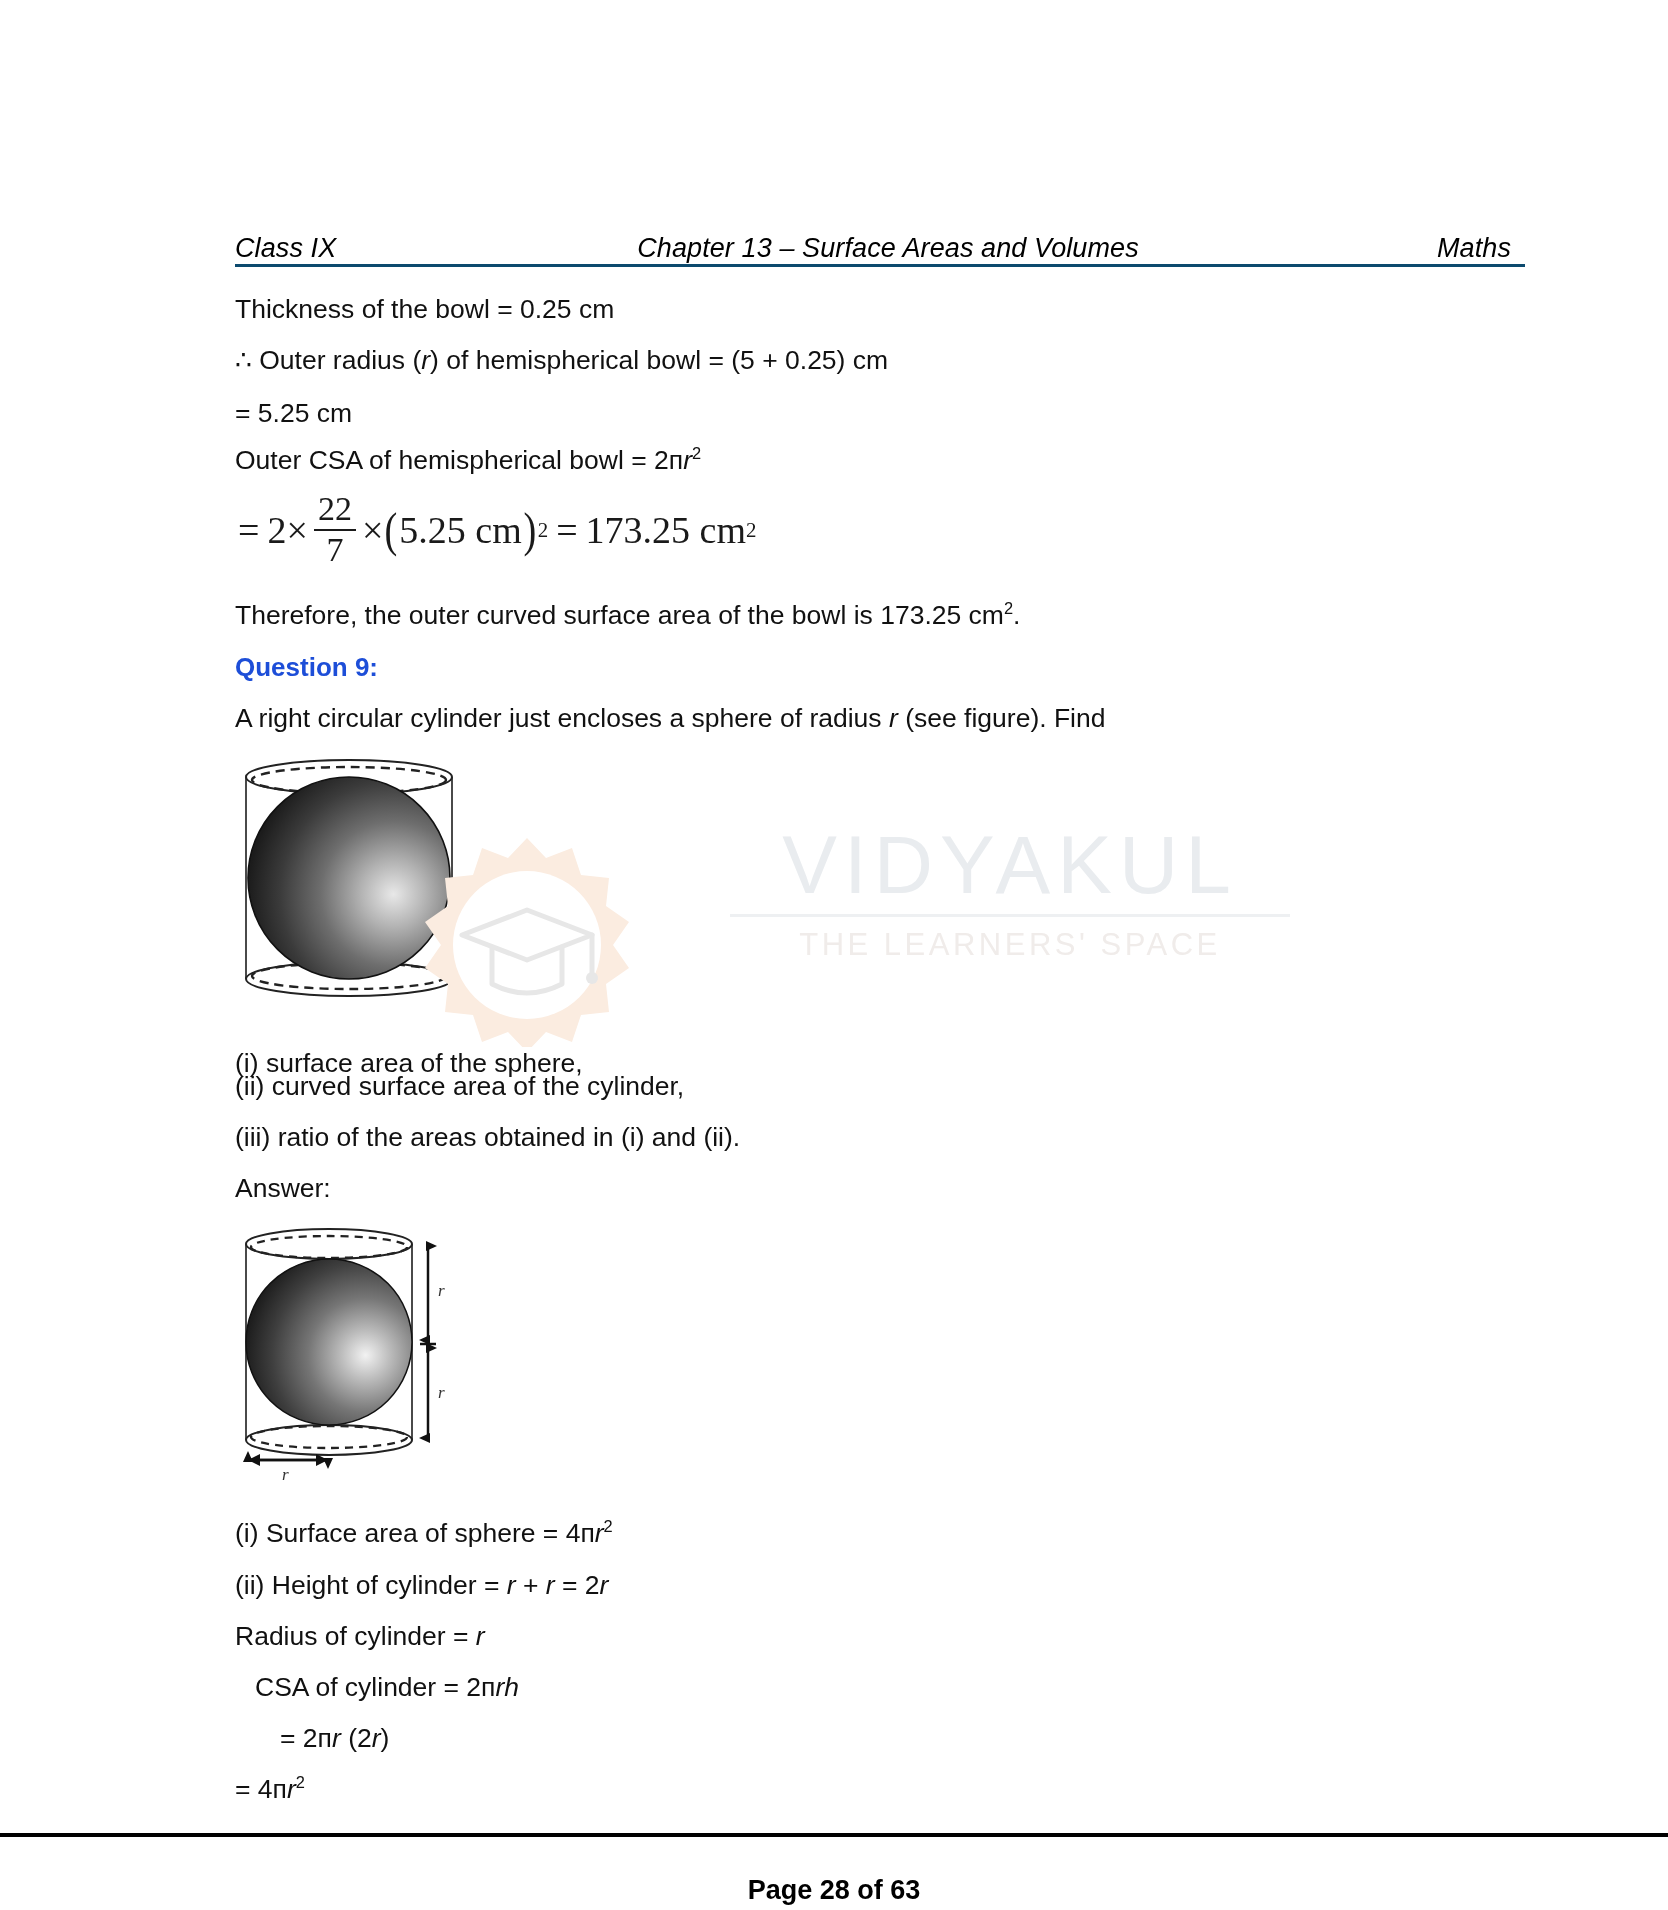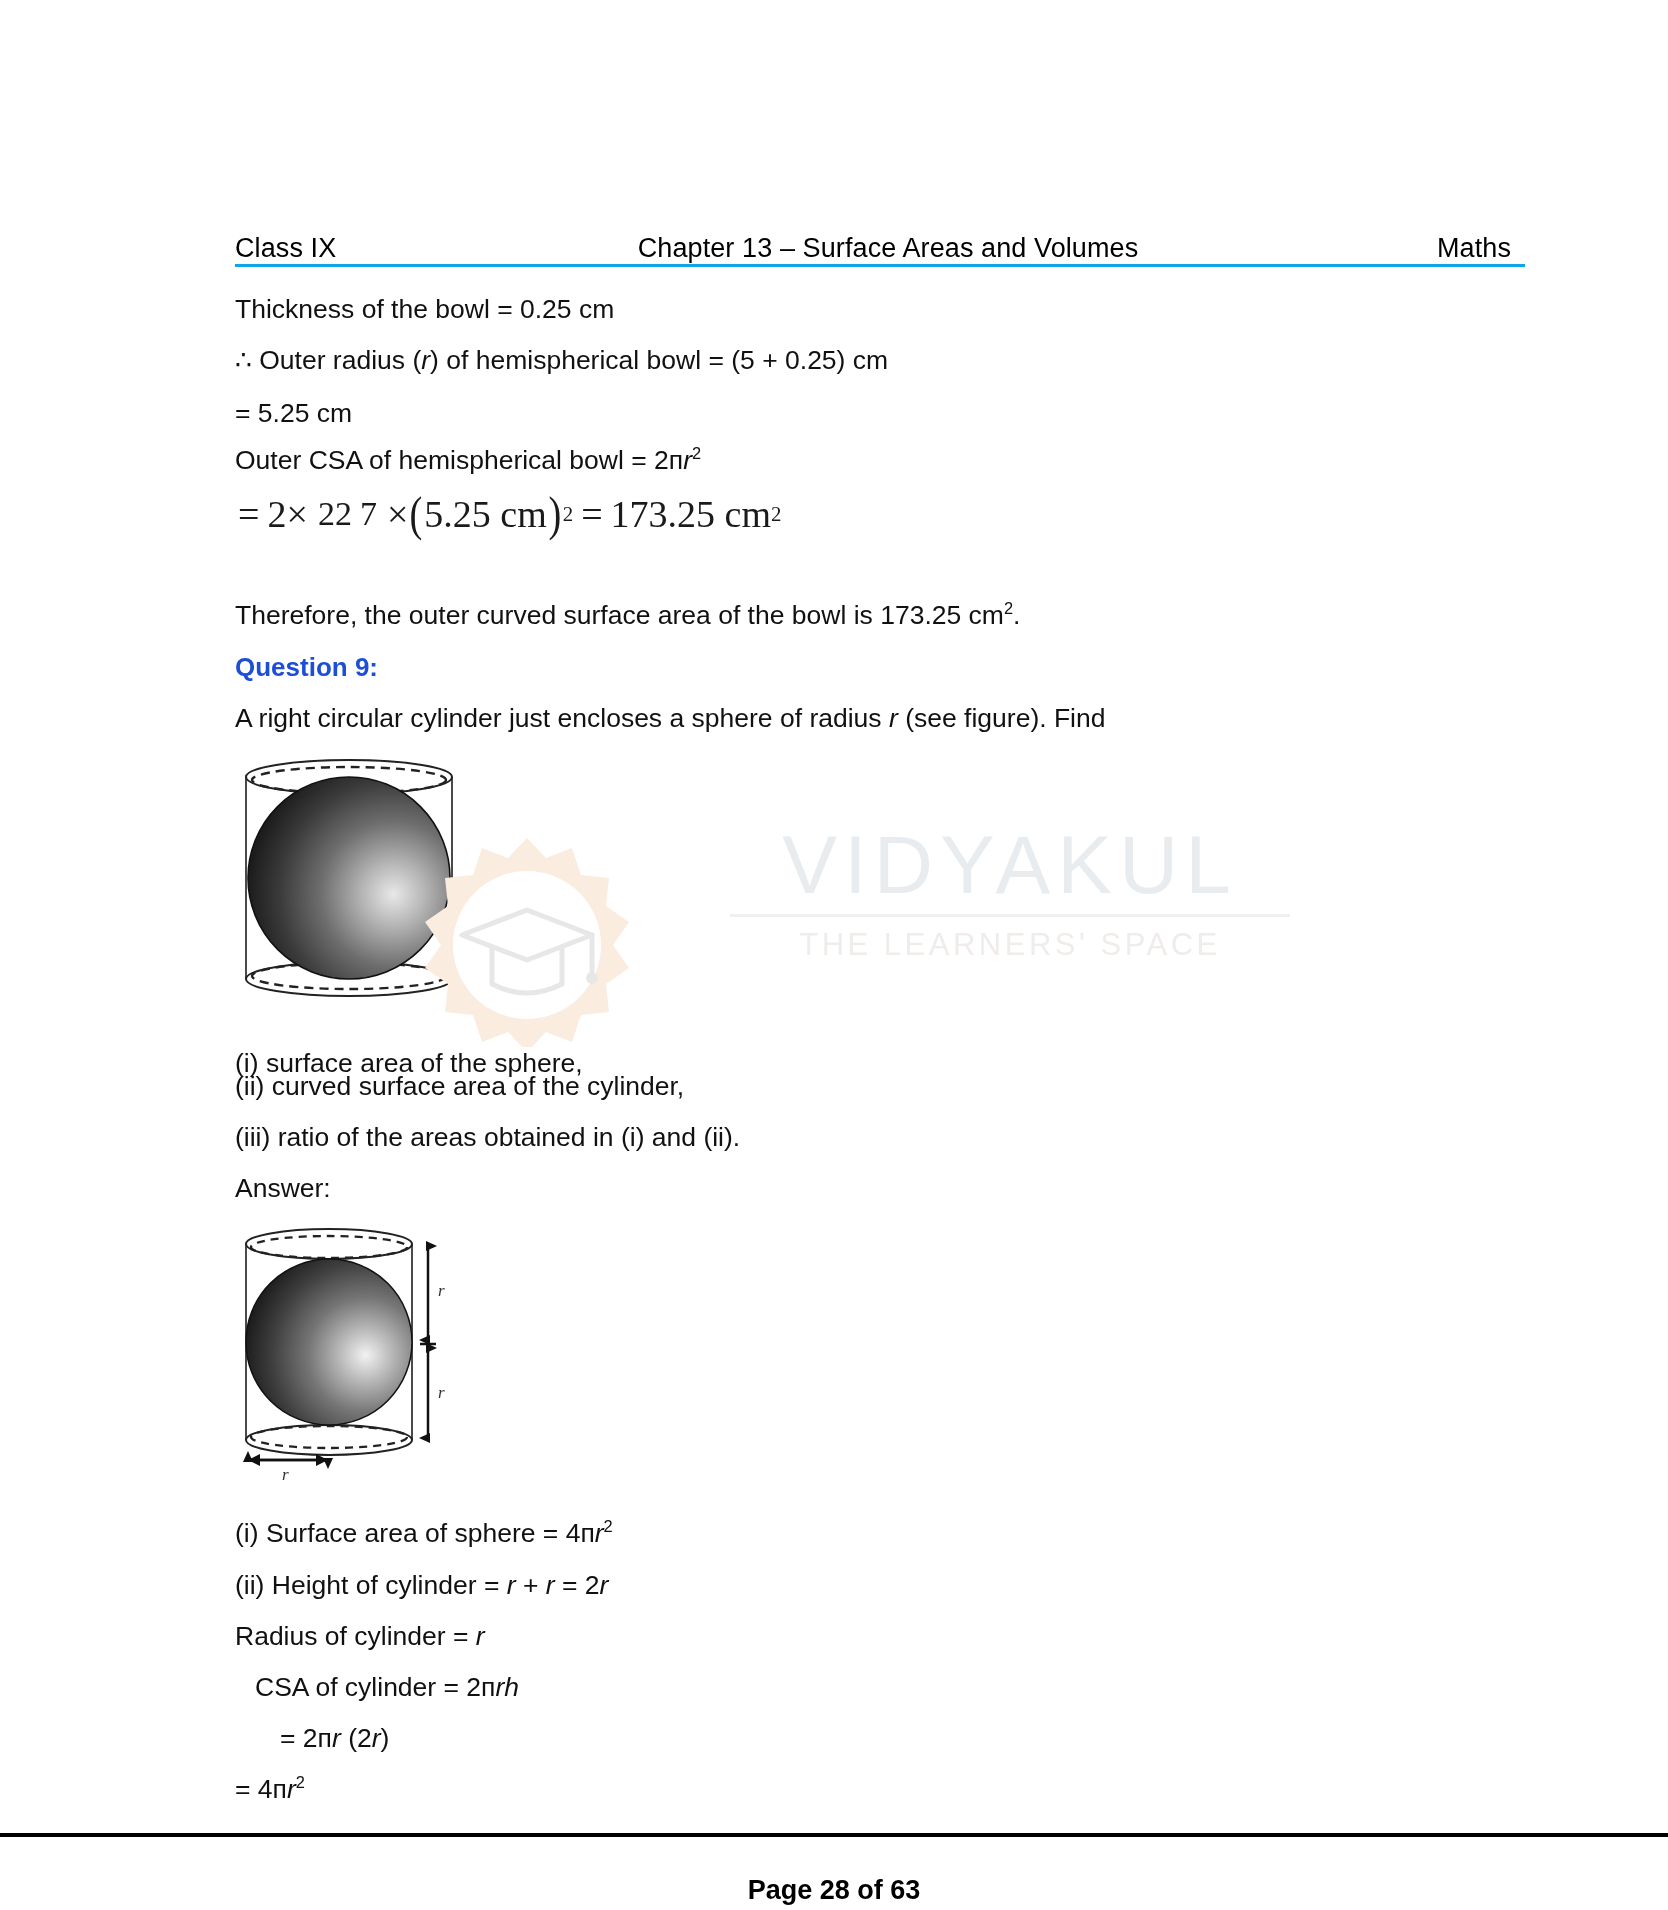--- a/index.html
+++ b/index.html
@@ -19,25 +19,26 @@
     overflow: hidden;
   }
 
   
   .header {
     position: absolute;
     left: 235px;
     top: 218px;
     width: 1290px;
     height: 46px;
-    border-bottom: 3px solid #0ea5e9;
+    border-bottom: 3px solid #0c4a6e;
     display: flex;
     align-items: flex-end;
     font-size: 27px;
     letter-spacing: 0.1px;
+    font-style: italic;
   }
   .header .h-left { width: 300px; text-align: left; }
   .header .h-center { flex: 1; text-align: center; padding-right: 40px; }
   .header .h-right { width: 230px; text-align: right; padding-right: 14px; }
 
   
   .line {
     position: absolute;
     left: 235px;
     font-size: 26.5px;
@@ -64,21 +65,21 @@
     top: 492px;
     font-family: "Liberation Serif", serif;
     font-size: 38px;
     color: #1a1a1a;
     display: flex;
     align-items: center;
     white-space: nowrap;
   }
   .mathblock .frac {
     display: inline-flex;
-    flex-direction: row;
+    flex-direction: column;
     align-items: center;
     vertical-align: middle;
     margin: 0 6px;
     font-size: 34px;
     line-height: 1.02;
     text-align: right;
   }
   .mathblock .frac .num { padding: 0 4px; }
   .mathblock .frac .bar {
     width: 100%;

